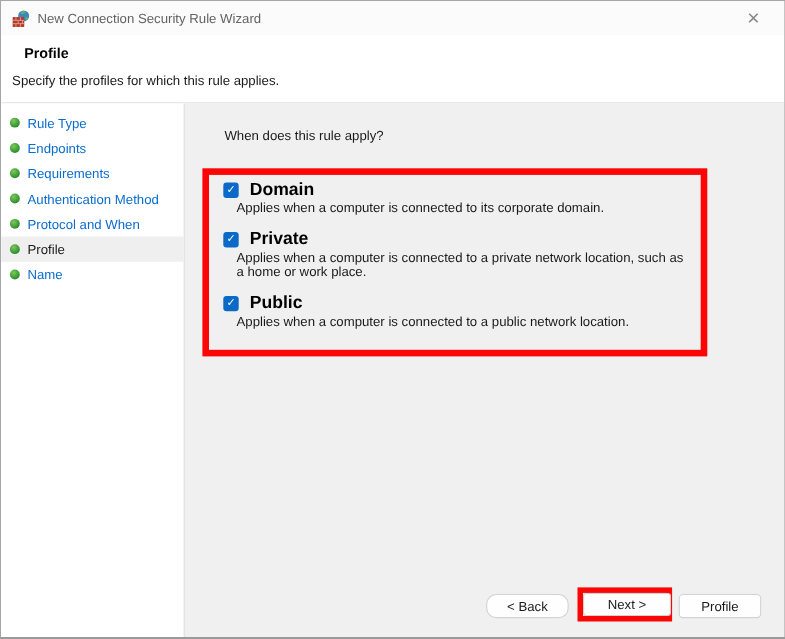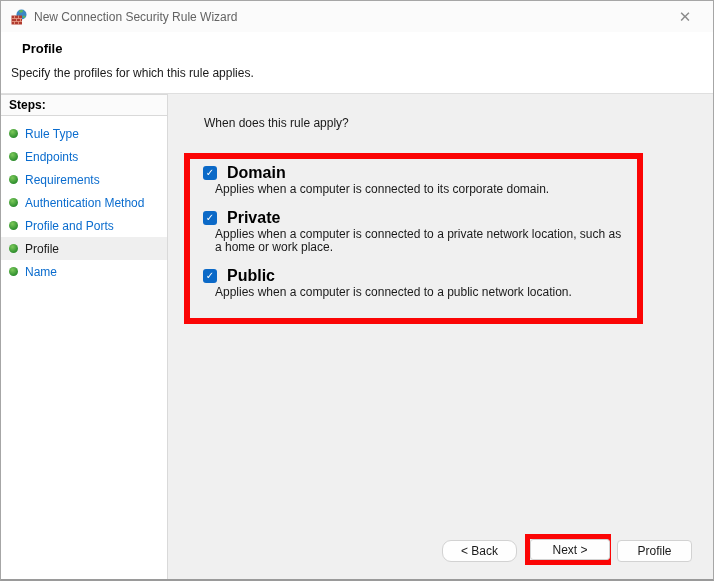--- a/index.html
+++ b/index.html
@@ -80,41 +80,40 @@
   </div>
 
   <div class="header">
     <div class="page-title">Profile</div>
     <div class="page-subtitle">Specify the profiles for which this rule applies.</div>
   </div>
 
   <div class="body">
 
     <div class="sidebar">
-      <div class="steps-heading">Steps:</div>
       <div class="steps-list">
         <div class="step">
           <span class="bullet"></span>
           <span class="step-label">Rule Type</span>
         </div>
         <div class="step">
           <span class="bullet"></span>
           <span class="step-label">Endpoints</span>
         </div>
         <div class="step">
           <span class="bullet"></span>
           <span class="step-label">Requirements</span>
         </div>
         <div class="step">
           <span class="bullet"></span>
           <span class="step-label">Authentication Method</span>
         </div>
         <div class="step">
           <span class="bullet"></span>
-          <span class="step-label">Profile and Ports</span>
+          <span class="step-label">Protocol and When</span>
         </div>
         <div class="step selected">
           <span class="bullet"></span>
           <span class="step-label">Profile</span>
         </div>
         <div class="step">
           <span class="bullet"></span>
           <span class="step-label">Name</span>
         </div>
       </div>

